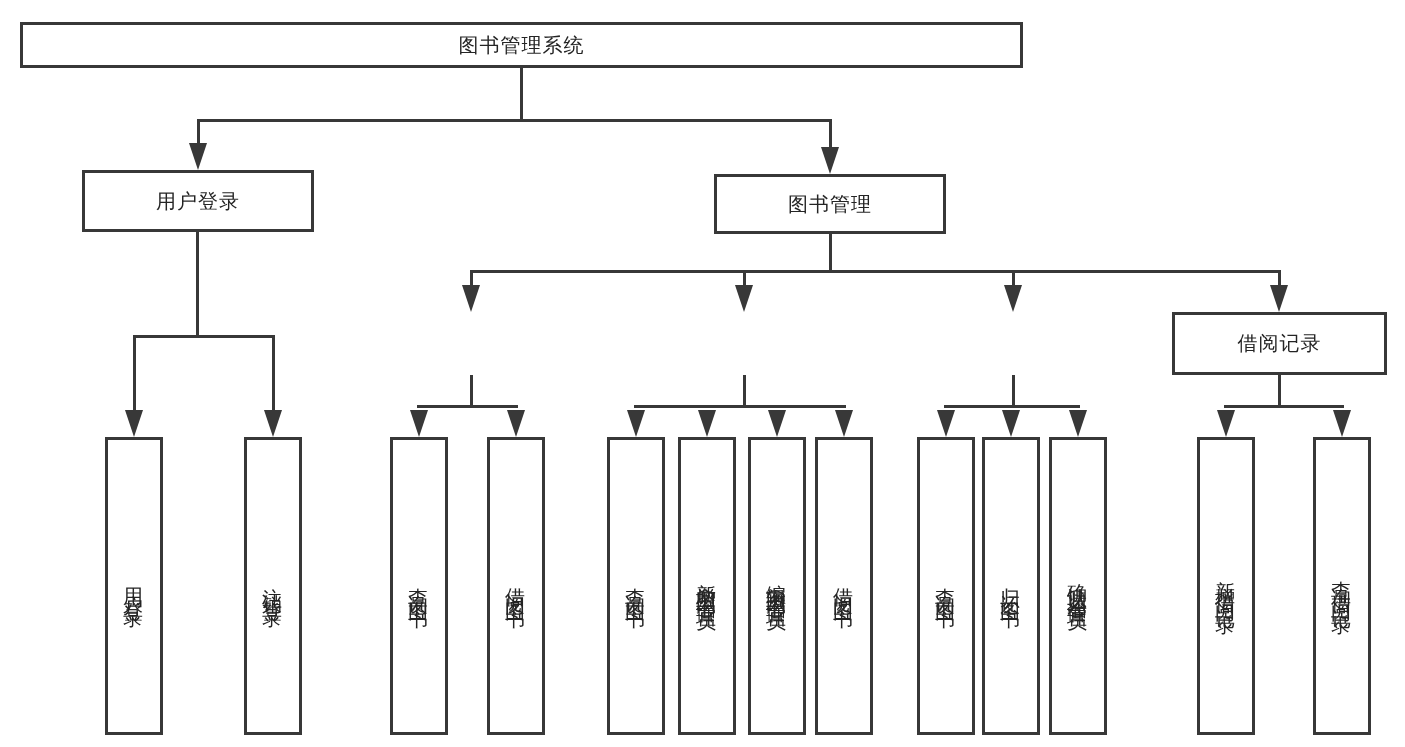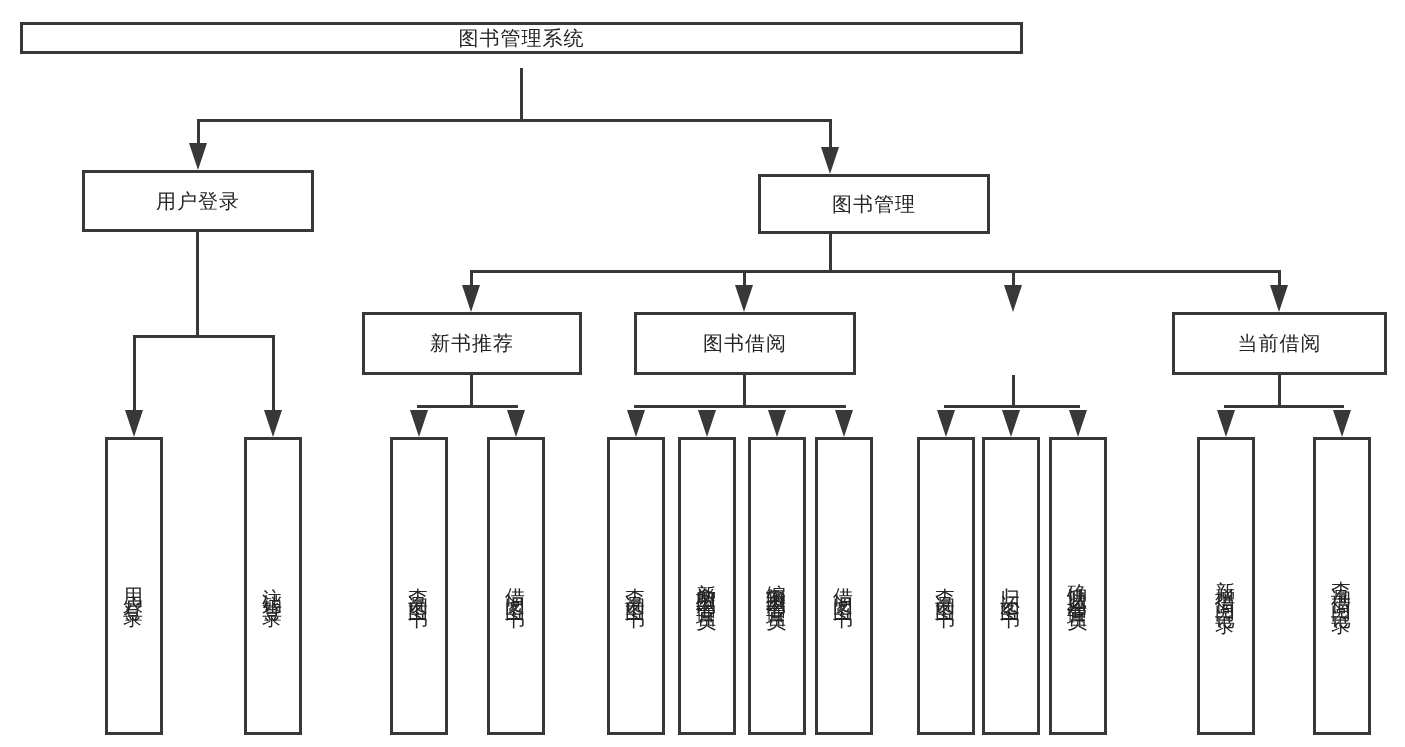--- a/index.html
+++ b/index.html
@@ -63,35 +63,35 @@
     letter-spacing: 1px;
     white-space: nowrap;
     z-index: 5;
   }
 </style>
 </head>
 <body>
 
 <div class="canvas">
 
-  <div class="box" style="left:20px; top:22px; width:1003px; height:32px;">
+  <div class="box" style="left:20px; top:22px; width:1003px; height:46px;">
     <span>图书管理系统</span>
   </div>
 
   <div class="vline" style="left:520px; top:68px; height:52px;"></div>
   <div class="hline" style="left:197px; top:119px; width:635px;"></div>
   <div class="vline" style="left:197px; top:119px; height:27px;"></div>
   <div class="arrow" style="left:189px; top:143px;"></div>
   <div class="vline" style="left:829px; top:119px; height:30px;"></div>
   <div class="arrow" style="left:821px; top:147px;"></div>
 
   <div class="box" style="left:82px; top:170px; width:232px; height:62px;">
     <span>用户登录</span>
   </div>
-  <div class="box" style="left:714px; top:174px; width:232px; height:60px;margin-left:44px;">
+  <div class="box" style="left:714px; top:174px; width:232px; height:60px;">
     <span>图书管理</span>
   </div>
 
   <div class="vline" style="left:196px; top:232px; height:103px;"></div>
   <div class="hline" style="left:133px; top:335px; width:142px;"></div>
   <div class="vline" style="left:133px; top:335px; height:77px;"></div>
   <div class="arrow" style="left:125px; top:410px;"></div>
   <div class="vline" style="left:272px; top:335px; height:77px;"></div>
   <div class="arrow" style="left:264px; top:410px;"></div>
 
@@ -99,28 +99,22 @@
   <div class="hline" style="left:470px; top:270px; width:811px;"></div>
   <div class="vline" style="left:470px;  top:270px; height:18px;"></div>
   <div class="arrow" style="left:462px;  top:285px;"></div>
   <div class="vline" style="left:743px;  top:270px; height:18px;"></div>
   <div class="arrow" style="left:735px;  top:285px;"></div>
   <div class="vline" style="left:1012px; top:270px; height:18px;"></div>
   <div class="arrow" style="left:1004px; top:285px;"></div>
   <div class="vline" style="left:1278px; top:270px; height:18px;"></div>
   <div class="arrow" style="left:1270px; top:285px;"></div>
 
-  <div class="box" style="left:362px; top:312px; width:220px; height:63px;">
-    <span>新书推荐</span>
-  </div>
-  <div class="box" style="left:634px; top:312px; width:222px; height:63px;">
-    <span>图书借阅</span>
-  </div>
   <div class="box" style="left:1172px; top:312px; width:215px; height:63px;">
-    <span>当前借阅</span>
+    <span>借阅记录</span>
   </div>
 
   <div class="vline" style="left:470px; top:375px; height:33px;"></div>
   <div class="hline" style="left:417px; top:405px; width:101px;"></div>
   <div class="arrow" style="left:410px; top:410px;"></div>
   <div class="arrow" style="left:507px; top:410px;"></div>
 
   <div class="vline" style="left:743px; top:375px; height:33px;"></div>
   <div class="hline" style="left:634px; top:405px; width:212px;"></div>
   <div class="arrow" style="left:627px; top:410px;"></div>

